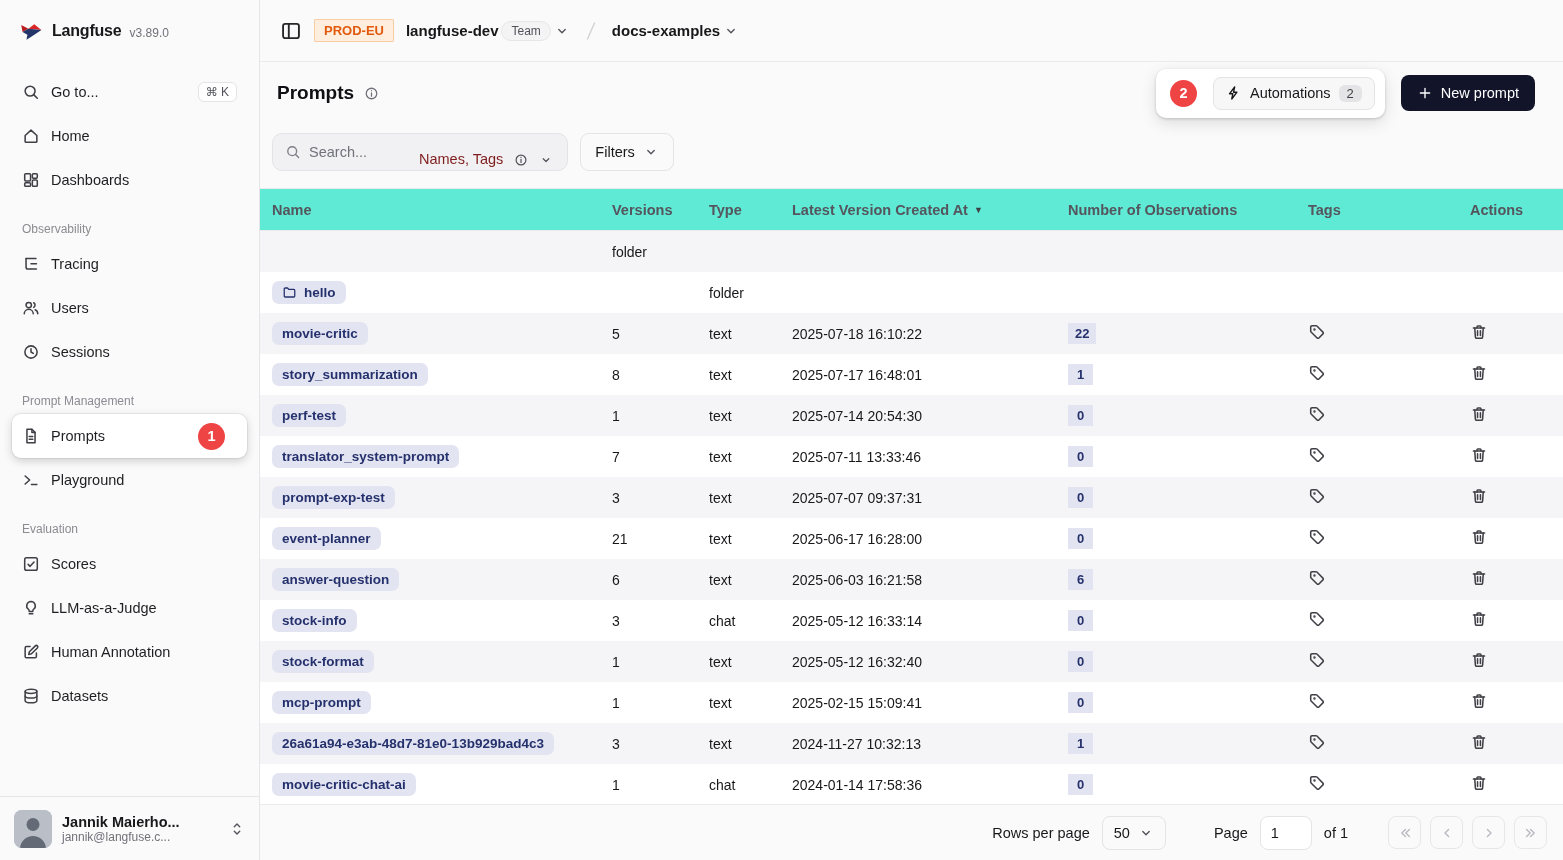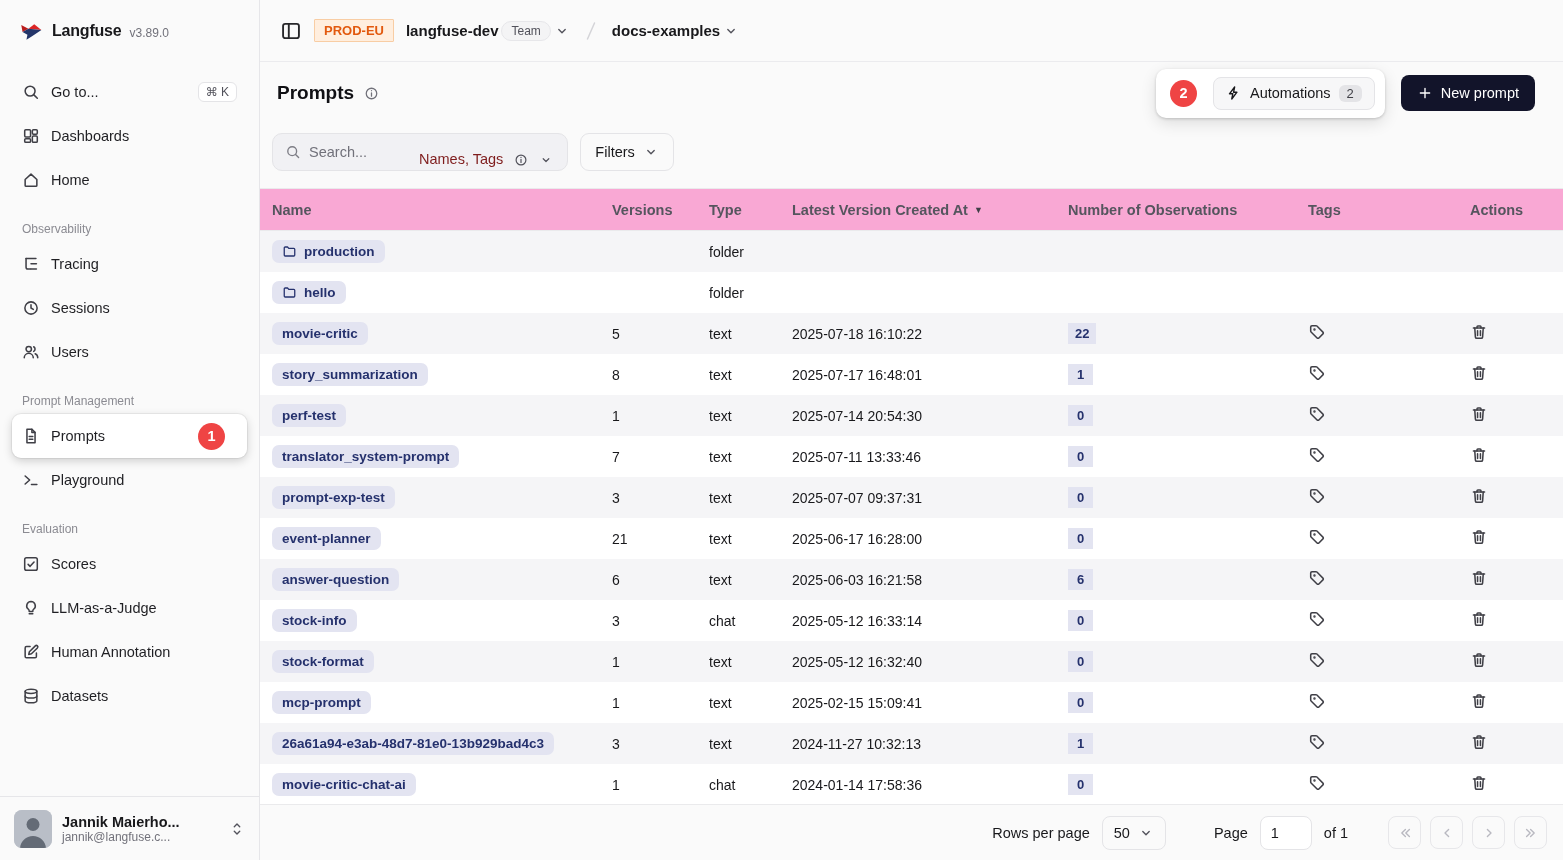--- a/index.html
+++ b/index.html
@@ -69,21 +69,21 @@
   .search-input { border: none; outline: none; background: transparent; font-size: 14.5px; width: 100px; margin-left: 8px; color: #18181b; }
   .search-input::placeholder { color: #71717a; }
   .search-scope { display: flex; align-items: flex-end; gap: 11px; padding: 0 10px; height: 30px; font-size: 14.5px; font-weight: 500; color: #7f1d1d; }
   .scope-ic { width: 14px; height: 14px; color: #52525b; }
   .scope-ic svg { width: 14px; height: 14px; }
   .filters-btn { display: flex; align-items: center; gap: 8px; height: 38px; padding: 0 14px; border: 1px solid #e4e4e7; border-radius: 9px; font-size: 14.5px; font-weight: 500; color: #18181b; }
 
   
   .table { flex: 1 1 auto; display: flex; flex-direction: column; overflow: hidden; border-top: 1px solid #eaeaec; }
   .thead, .trow { display: grid; grid-template-columns: 340px 97px 83px 276px 240px 162px 1fr; align-items: center; }
-  .thead { flex: 0 0 42px; border-bottom: 1px solid #eaeaec; color: #55555e; font-size: 14.5px; font-weight: 600; background: #f9a8d4; }
+  .thead { flex: 0 0 42px; border-bottom: 1px solid #eaeaec; color: #55555e; font-size: 14.5px; font-weight: 600; background: #5eead4; }
   .th { padding: 0 12px; white-space: nowrap; display: flex; align-items: center; gap: 6px; }
   .sort-ic { font-size: 9px; color: #3f3f46; }
   .tbody { flex: 1; overflow: hidden; }
   .trow { height: 41px; background: #fff; font-size: 14px; }
   .trow:nth-child(odd) { background: #f5f5f7; }
   .td { padding: 0 12px; white-space: nowrap; overflow: hidden; text-overflow: ellipsis; }
   .name-badge { display: inline-flex; align-items: center; gap: 7px; max-width: 100%; background: var(--badge-bg, #e3e4f1); color: var(--badge-text, #25316d); font-weight: 600; font-size: 13.5px; padding: 4px 10px; border-radius: 7px; cursor: pointer; }
   .folder-ic { width: 15px; height: 15px; flex: 0 0 15px; }
   .folder-ic svg { width: 15px; height: 15px; }
   .name-text { overflow: hidden; text-overflow: ellipsis; }
@@ -129,39 +129,39 @@
       <span class="nav-label">Go to...</span>
       <span class="kbd">⌘ K</span>
     </div>
     <div>
   <div class="nav-section">
 
     <div class="section-items">
   <div class="nav-item">
     <span class="nav-ic">
                 <svg viewBox="0 0 20 20" fill="none" stroke="currentColor" stroke-width="1.7" stroke-linecap="round" stroke-linejoin="round">
+                  <path d="M3.5 9.5 10 3.5l6.5 6V16a1 1 0 0 1-1 1h-11a1 1 0 0 1-1-1z"></path>
+                </svg>
+              </span>
+    <span class="nav-label">Home</span>
+
+  </div>
+
+  <div class="nav-item">
+    <span class="nav-ic">
+                <svg viewBox="0 0 20 20" fill="none" stroke="currentColor" stroke-width="1.7" stroke-linecap="round" stroke-linejoin="round">
                   <rect x="3" y="3" width="6.5" height="8" rx="1.2"></rect>
                   <rect x="11.5" y="3" width="5.5" height="5" rx="1.2"></rect>
                   <rect x="11.5" y="10" width="5.5" height="7" rx="1.2"></rect>
                   <rect x="3" y="13" width="6.5" height="4" rx="1.2"></rect>
                 </svg>
               </span>
     <span class="nav-label">Dashboards</span>
 
   </div>
-
-  <div class="nav-item">
-    <span class="nav-ic">
-                <svg viewBox="0 0 20 20" fill="none" stroke="currentColor" stroke-width="1.7" stroke-linecap="round" stroke-linejoin="round">
-                  <path d="M3.5 9.5 10 3.5l6.5 6V16a1 1 0 0 1-1 1h-11a1 1 0 0 1-1-1z"></path>
-                </svg>
-              </span>
-    <span class="nav-label">Home</span>
-
-  </div>
 </div>
   </div>
 
   <div class="nav-section">
     <div class="section-header">Observability</div>
     <div class="section-items">
   <div class="nav-item">
     <span class="nav-ic">
                 <svg viewBox="0 0 20 20" fill="none" stroke="currentColor" stroke-width="1.7" stroke-linecap="round" stroke-linejoin="round">
                   <path d="M4.5 4h11"></path>
@@ -170,38 +170,38 @@
                   <path d="M10 15.5h6"></path>
                 </svg>
               </span>
     <span class="nav-label">Tracing</span>
 
   </div>
 
   <div class="nav-item">
     <span class="nav-ic">
                 <svg viewBox="0 0 20 20" fill="none" stroke="currentColor" stroke-width="1.7" stroke-linecap="round" stroke-linejoin="round">
-                  <circle cx="10" cy="10" r="6.8"></circle>
-                  <path d="M10 6.3V10l2.6 1.6"></path>
-                </svg>
-              </span>
-    <span class="nav-label">Sessions</span>
-
-  </div>
-
-  <div class="nav-item">
-    <span class="nav-ic">
-                <svg viewBox="0 0 20 20" fill="none" stroke="currentColor" stroke-width="1.7" stroke-linecap="round" stroke-linejoin="round">
                   <circle cx="7.5" cy="6.8" r="3"></circle>
                   <path d="M2.5 16.5c0-2.76 2.24-5 5-5s5 2.24 5 5"></path>
                   <path d="M13 4.2a3 3 0 0 1 0 5.2"></path>
                   <path d="M14.6 11.9c1.8.7 2.9 2.5 2.9 4.6"></path>
                 </svg>
               </span>
     <span class="nav-label">Users</span>
+
+  </div>
+
+  <div class="nav-item">
+    <span class="nav-ic">
+                <svg viewBox="0 0 20 20" fill="none" stroke="currentColor" stroke-width="1.7" stroke-linecap="round" stroke-linejoin="round">
+                  <circle cx="10" cy="10" r="6.8"></circle>
+                  <path d="M10 6.3V10l2.6 1.6"></path>
+                </svg>
+              </span>
+    <span class="nav-label">Sessions</span>
 
   </div>
 </div>
   </div>
 
   <div class="nav-section">
     <div class="section-header">Prompt Management</div>
     <div class="section-items">
   <div class="nav-item active">
     <span class="nav-ic">
@@ -409,30 +409,20 @@
       <div class="th">
         <span>Latest Version Created At</span>
         <span class="sort-ic">▼</span>
       </div>
       <div class="th">Number of Observations</div>
       <div class="th">Tags</div>
       <div class="th">Actions</div>
     </div>
     <div class="tbody">
   <div class="trow">
-    <div class="td">
-      <span class="name-badge">
-        <span class="folder-ic">
-                <svg viewBox="0 0 20 20" fill="none" stroke="currentColor" stroke-width="1.7" stroke-linecap="round" stroke-linejoin="round">
-                  <path d="M3 5.2c0-.7.6-1.2 1.2-1.2h3.2L9 5.8h6.8c.7 0 1.2.6 1.2 1.2v7.8c0 .7-.6 1.2-1.2 1.2H4.2c-.7 0-1.2-.6-1.2-1.2z"></path>
-                </svg>
-              </span>
-        <span class="name-text">production</span>
-      </span>
-    </div>
     <div class="td"></div>
     <div class="td">folder</div>
     <div class="td"></div>
     <div class="td">
       
     </div>
     <div class="td">
       
     </div>
     <div class="td">

